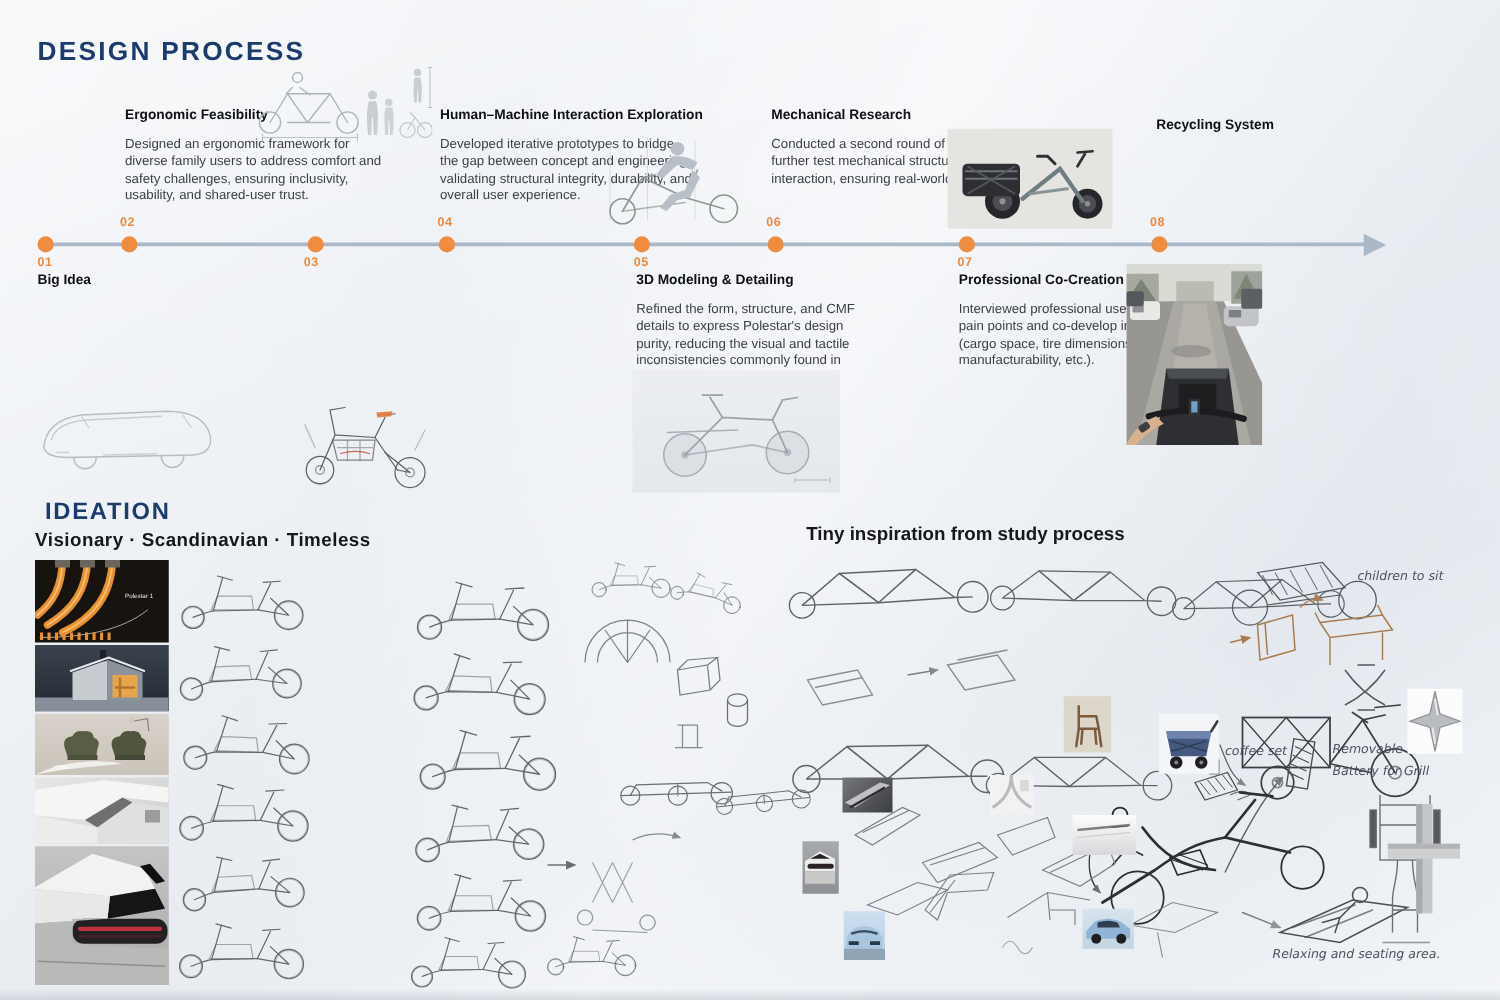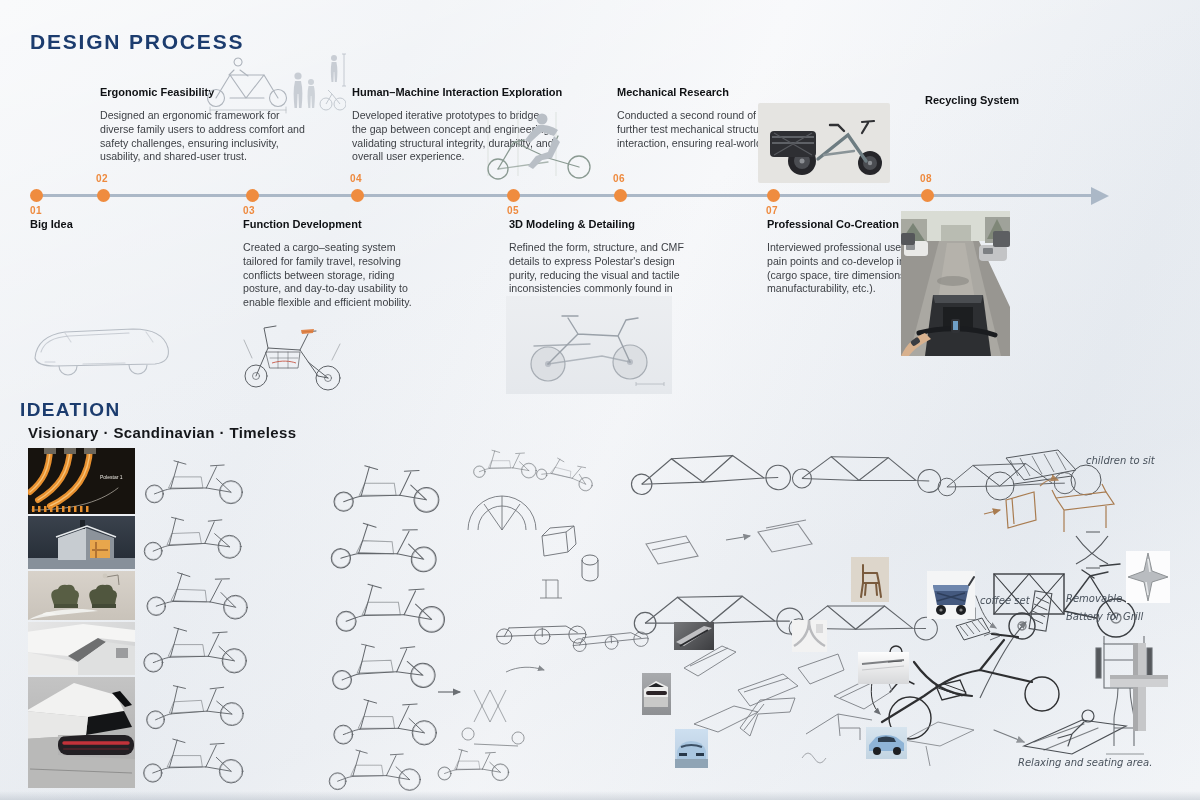--- a/index.html
+++ b/index.html
@@ -74,24 +74,20 @@
     <div class="step-title">Mechanical Research</div>
     <div class="step-desc">Conducted a second round of prototypes to further test mechanical structure and user interaction, ensuring real-world feasibility.</div>
   </div>
   <div class="step" style="left:925px;top:94px;width:218px">
     <div class="step-title">Recycling System</div>
   </div>
 
   <div class="step" style="left:30px;top:218px;width:190px">
     <div class="step-title">Big Idea</div>
   </div>
-  <div class="step" style="left:243px;top:218px;width:188px">
-    <div class="step-title">Function Development</div>
-    <div class="step-desc">Created a cargo–seating system tailored for family travel, resolving conflicts between storage, riding posture, and day-to-day usability to enable flexible and efficient mobility.</div>
-  </div>
   <div class="step" style="left:509px;top:218px;width:196px">
     <div class="step-title">3D Modeling &amp; Detailing</div>
     <div class="step-desc">Refined the form, structure, and CMF details to express Polestar's design purity, reducing the visual and tactile inconsistencies commonly found in standard e-bikes.</div>
   </div>
   <div class="step" style="left:767px;top:218px;width:200px">
     <div class="step-title">Professional Co-Creation</div>
     <div class="step-desc">Interviewed professional users to identify pain points and co-develop improvements (cargo space, tire dimensions, manufacturability, etc.).</div>
   </div>
 
   <div class="img-card" style="left:198px;top:46px;width:148px;height:72px">
@@ -235,22 +231,23 @@
         <rect x="42" y="96" width="30" height="22" fill="#1c1e20"></rect>
         <path d="M18,122 C40,116 70,116 94,124" stroke="#1a1c1f" stroke-width="5" fill="none" stroke-linecap="round"></path>
         <rect x="50" y="108" width="9" height="14" rx="2" fill="#303236"></rect>
         <rect x="52" y="110" width="5" height="9" fill="#6fa0c8"></rect>
         <path d="M0,145 C6,132 14,126 24,122 L30,128 C20,133 12,139 8,145 Z" fill="#d8b18e"></path>
         <rect x="10" y="128" width="9" height="6" rx="2" transform="rotate(-35 14 131)" fill="#3a3d42"></rect>
       </g>
     </svg>
   </div>
 
-  <div class="section-title" style="left:20px;top:399px">IDEATION</div>
+  <div class="section-title" style="left:36px;top:399px">IDEATION</div>
   <div class="keywords" style="left:28px;top:424px">Visionary  · Scandinavian  · Timeless</div>
+  <div class="insp-title" style="left:645px;top:419px">Tiny inspiration from study process</div>
 
   <div class="thumb" style="left:28px;top:448px;width:107px;height:66px;background:#17130e">
     <svg width="107" height="66" viewBox="0 0 107 66">
       <g fill="none" stroke-linecap="round">
         <path d="M22,-2 C22,22 14,34 2,44" stroke="#e8902e" stroke-width="6"></path>
         <path d="M42,-2 C42,24 30,40 10,52" stroke="#e8902e" stroke-width="6"></path>
         <path d="M62,-2 C62,26 48,46 22,58" stroke="#e8902e" stroke-width="6"></path>
         <path d="M22,-2 C22,22 14,34 2,44" stroke="#f7c277" stroke-width="1.4"></path>
         <path d="M42,-2 C42,24 30,40 10,52" stroke="#f7c277" stroke-width="1.4"></path>
         <path d="M62,-2 C62,26 48,46 22,58" stroke="#f7c277" stroke-width="1.4"></path>

